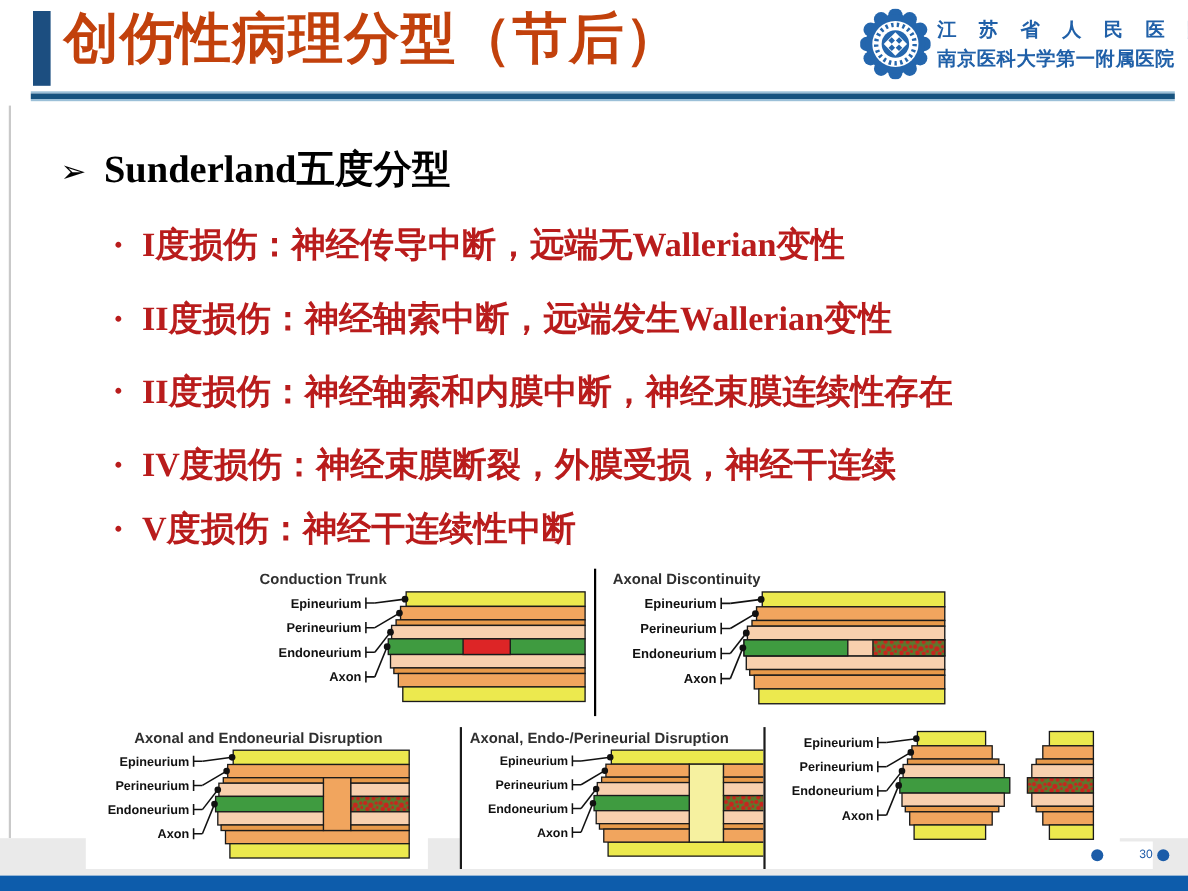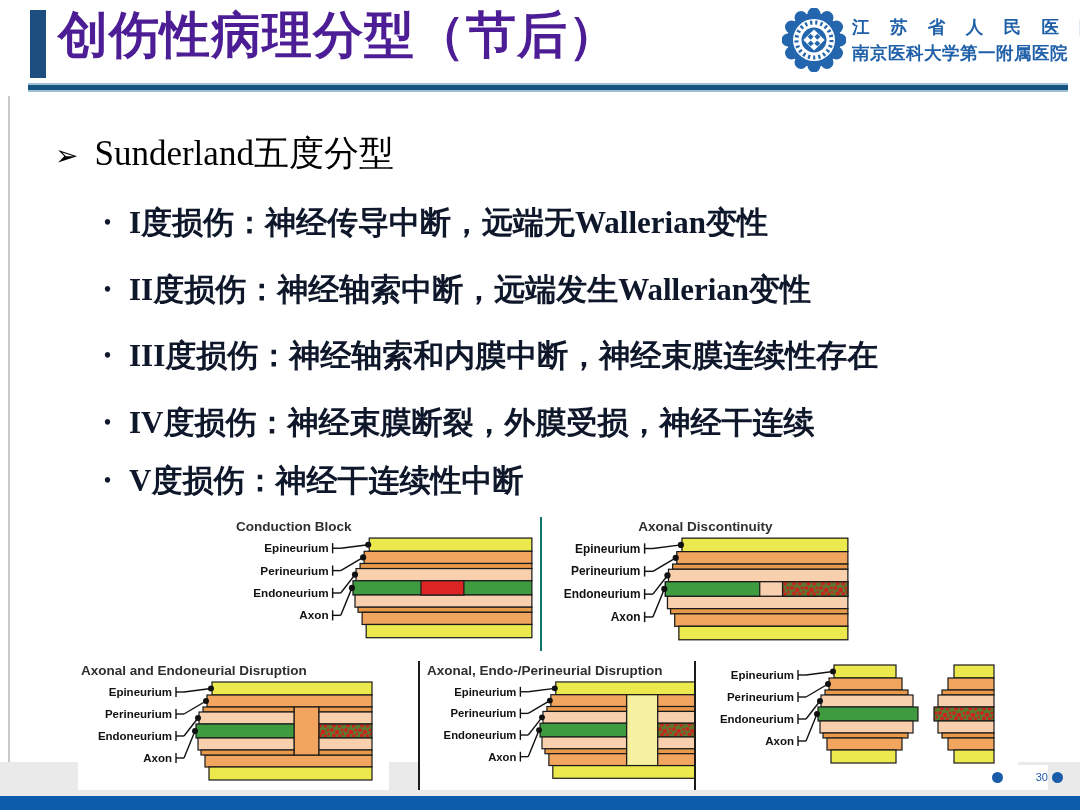--- a/index.html
+++ b/index.html
@@ -2,47 +2,47 @@
 <html><head>
 <meta charset="utf-8">
 <style>
   html,body{margin:0;padding:0;background:#ffffff;}
   .slide{position:relative;width:1080px;height:810px;background:#ffffff;overflow:hidden;
          font-family:"Liberation Sans",sans-serif;}
 
   
   .title-accent{position:absolute;left:30px;top:10px;width:16px;height:68px;background:#1c4e80;}
   .slide-title{position:absolute;left:58px;top:2px;font-family:"DejaVu Sans",sans-serif;
-               font-weight:bold;font-size:50px;letter-spacing:1px;color:#4c1d95;white-space:nowrap;}
+               font-weight:bold;font-size:50px;letter-spacing:1px;color:#c2410c;white-space:nowrap;}
   .logo{position:absolute;left:782px;top:8px;width:64px;height:64px;}
   .hospital{position:absolute;left:852px;top:14px;color:#2060a8;
             font-family:"Liberation Serif","DejaVu Serif",serif;font-weight:bold;}
   .hospital .l1{font-size:17.5px;letter-spacing:8px;line-height:26px;white-space:nowrap;}
   .hospital .l2{font-size:17.5px;letter-spacing:0.5px;line-height:26px;white-space:nowrap;}
   .rule{position:absolute;left:28px;top:83px;width:1040px;}
   .rule .lt{height:2px;background:#9cc0d8;}
   .rule .dk{height:5px;background:#17537f;}
   .left-line{position:absolute;left:8px;top:96px;width:2px;height:666px;background:#c9c9c9;}
 
   
   .heading{position:absolute;left:55px;top:130px;white-space:nowrap;color:#000;
-           font-family:"Liberation Serif","DejaVu Serif",serif;font-weight:normal;font-size:35px;}
+           font-family:"Liberation Serif","DejaVu Serif",serif;font-weight:bold;font-size:35px;}
   .heading .arrow{font-family:"DejaVu Sans",sans-serif;font-size:28px;margin-right:16px;}
-  .bullet-row{position:absolute;left:104px;white-space:nowrap;color:#0f172a;
+  .bullet-row{position:absolute;left:104px;white-space:nowrap;color:#b91c1c;
               font-family:"Liberation Serif","DejaVu Serif",serif;font-weight:bold;font-size:31px;}
   .bullet-row .marker{font-size:20px;margin-right:18px;vertical-align:4px;}
   .b1{top:202px;} .b2{top:269px;text-align:center;} .b3{top:335px;} .b4{top:402px;} .b5{top:460px;}
 
   
   .panel{position:absolute;background:#fff;z-index:2;}
   .panel-title{font-weight:bold;font-size:13.5px;color:#2f2f2f;margin:2px 0 0 3px;white-space:nowrap;}
   .panel svg{display:block;}
   .p-top1{left:233px;top:517px;width:305px;height:134px;}
-  .p-top2{left:540px;top:517px;width:322px;height:134px;border-left:2px solid #0f766e;padding-left:1px;text-align:center;}
-  .p-bot1{left:78px;top:661px;width:311px;height:129px;}
+  .p-top2{left:540px;top:517px;width:322px;height:134px;border-left:2px solid #000000;padding-left:12px;}
+  .p-bot1{left:78px;top:661px;width:311px;height:129px;text-align:center;}
   .p-bot2{left:391px;top:661px;width:301px;height:129px;border-left:2px solid #1b1b1b;padding-left:4px;margin-left:27px;}
   .p-bot3{left:694px;top:661px;width:318px;height:129px;border-left:2px solid #1b1b1b;padding-left:4px;}
 
   
   .gray-band{position:absolute;left:0;top:762px;width:1080px;height:34px;background:#eaeaea;z-index:1;}
   .footer-bar{position:absolute;left:0;top:796px;width:1080px;height:14px;background:#0d5cab;z-index:3;}
   .nav-dot{position:absolute;top:772px;width:11px;height:11px;border-radius:50%;background:#1b5ca8;z-index:4;cursor:pointer;}
   .nd1{left:992px;} .nd2{left:1052px;}
   .page-box{position:absolute;left:1008px;top:765px;width:40px;height:25px;background:#ffffff;z-index:4;
             text-align:right;line-height:25px;font-size:11px;color:#1e5ba8;}
@@ -101,31 +101,31 @@
     <span class="arrow">➢</span><span>Sunderland五度分型</span>
   </div>
 
   <div class="bullet-row b1">
     <span class="marker">•</span><span>I度损伤：神经传导中断，远端无Wallerian变性</span>
   </div>
   <div class="bullet-row b2">
     <span class="marker">•</span><span>II度损伤：神经轴索中断，远端发生Wallerian变性</span>
   </div>
   <div class="bullet-row b3">
-    <span class="marker">•</span><span>III度损伤：神经轴索和内膜中断，神经束膜连续性存在</span>
+    <span class="marker">•</span><span>II度损伤：神经轴索和内膜中断，神经束膜连续性存在</span>
   </div>
   <div class="bullet-row b4">
     <span class="marker">•</span><span>IV度损伤：神经束膜断裂，外膜受损，神经干连续</span>
   </div>
   <div class="bullet-row b5">
     <span class="marker">•</span><span>V度损伤：神经干连续性中断</span>
   </div>
 
   <div class="panel p-top1">
-    <div class="panel-title">Conduction Block</div>
+    <div class="panel-title">Conduction Trunk</div>
     <svg id="fig-0" width="305" height="112" viewBox="0 0 300 108" preserveAspectRatio="xMinYMin meet">
         <defs>
           <pattern id="sp0" width="14" height="10" patternUnits="userSpaceOnUse">
             <rect x="0" y="0" width="14" height="10" fill="#5a7a2e"></rect>
             <circle cx="2" cy="2" r="1.9" fill="#c7251e"></circle>
             <circle cx="7" cy="4" r="2.3" fill="#c7251e"></circle>
             <circle cx="12" cy="2" r="1.5" fill="#c7251e"></circle>
             <circle cx="4" cy="7.5" r="2" fill="#c7251e"></circle>
             <circle cx="9.5" cy="8" r="1.8" fill="#c7251e"></circle>
             <circle cx="13" cy="6" r="1.4" fill="#c7251e"></circle>

